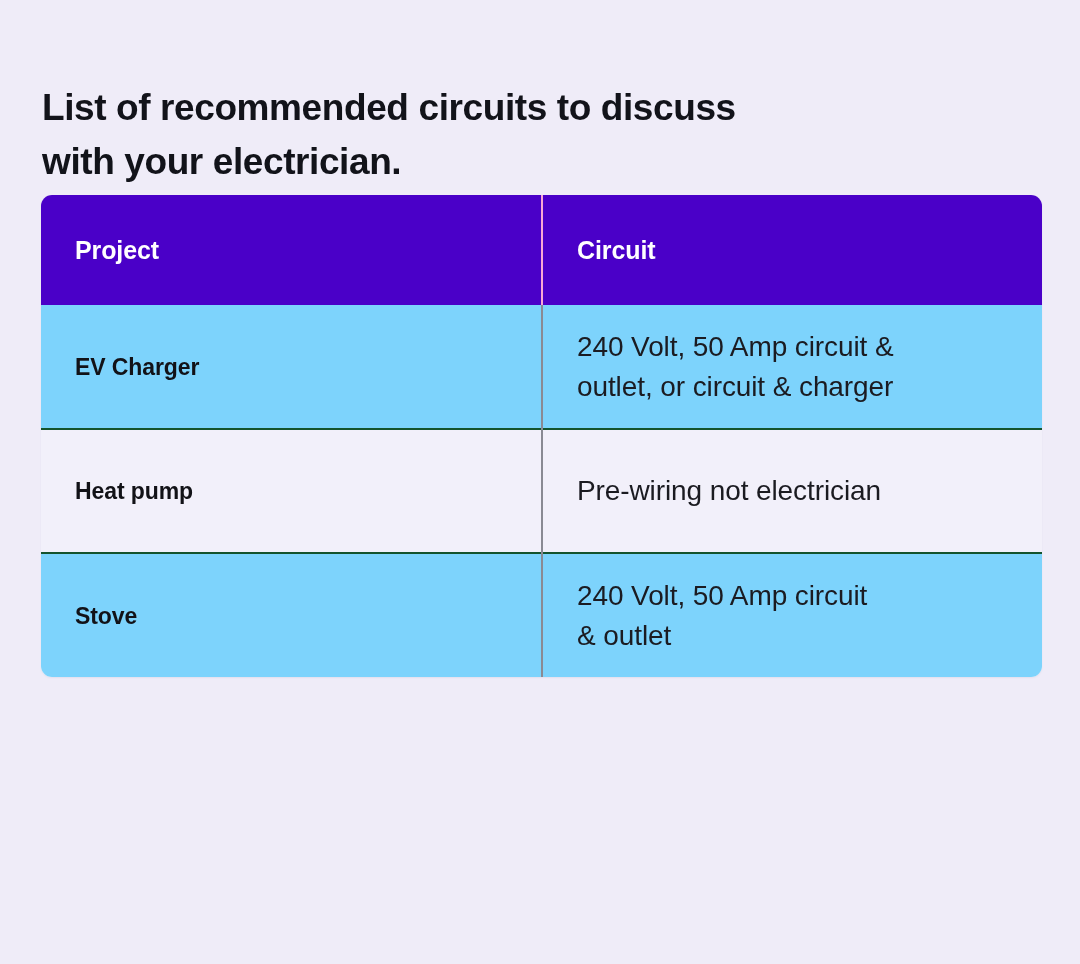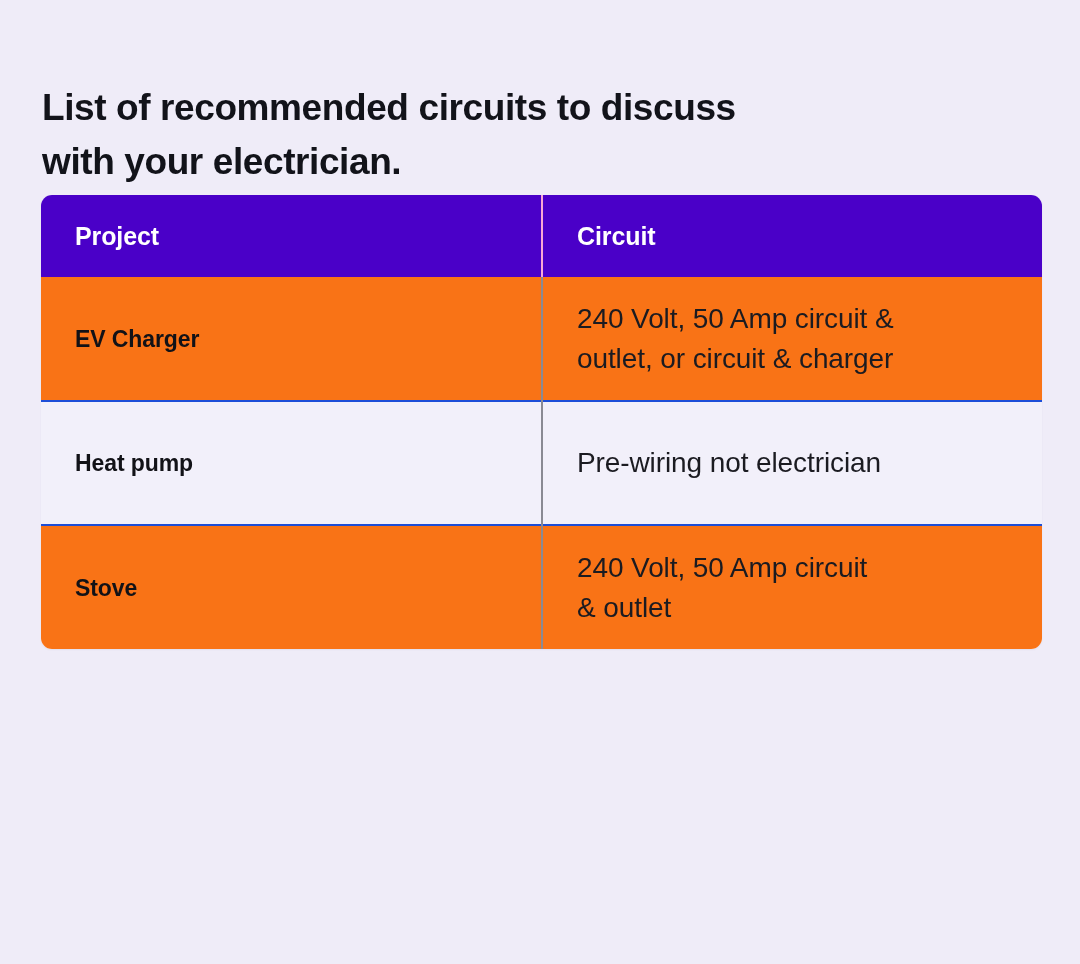--- a/index.html
+++ b/index.html
@@ -61,38 +61,38 @@
   
   thead tr {
     background: #4a00c8;
   }
   thead th {
     text-align: left;
     color: #ffffff;
     font-size: 25px;
     font-weight: 700;
     letter-spacing: -0.1px;
-    height: 82px;
+    height: 110px;
     padding: 0 0 0 34px;
     vertical-align: middle;
     box-sizing: border-box;
   }
   thead th.th-circuit {
     padding-left: 34px;
   }
 
   
   tbody tr {
     height: 124px;
   }
-  tbody tr.row-white  { background: #f97316; }
+  tbody tr.row-white  { background: #7dd3fc; }
   tbody tr.row-tinted { background: #f2f0fa; }
 
   tbody tr + tr td {
-    border-top: 2px solid #1d4ed8;
+    border-top: 2px solid #14532d;
   }
 
   tbody td {
     vertical-align: middle;
     box-sizing: border-box;
     padding: 0 24px 0 34px;
   }
 
   tbody td.cell-project {
     font-size: 23px;

